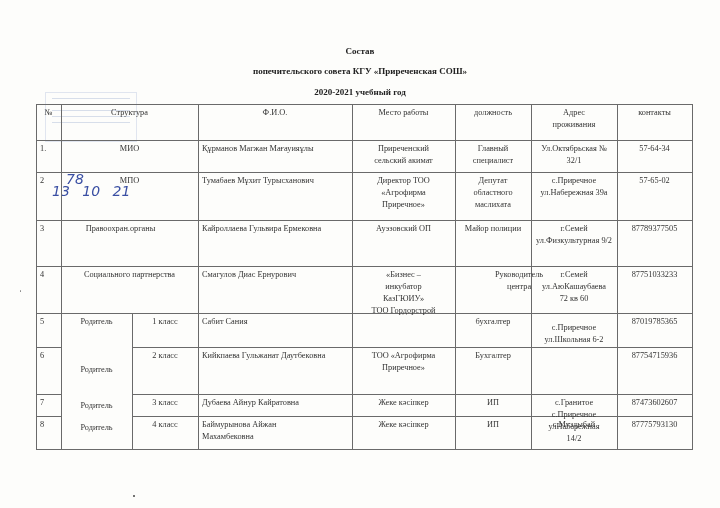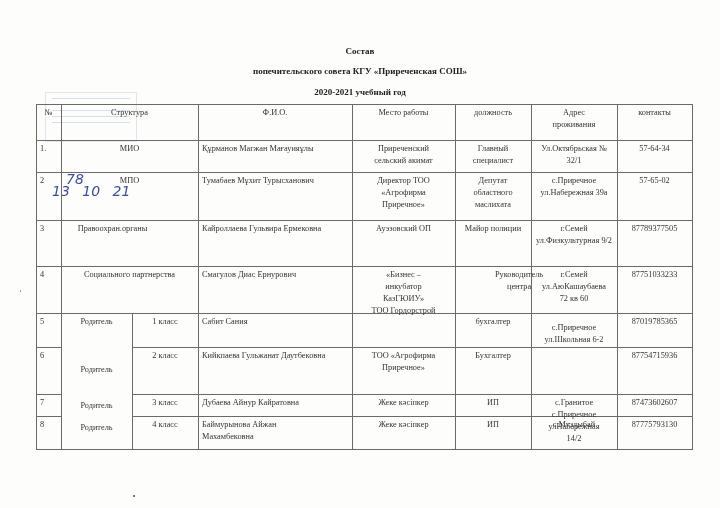--- a/index.html
+++ b/index.html
@@ -96,21 +96,21 @@
   <div class="cell c" style="left:61px;top:172px;width:137px;">МПО</div>
   <div class="cell l" style="left:198px;top:172px;width:154px;">Тумабаев Мұхит Турысханович</div>
   <div class="cell c" style="left:352px;top:172px;width:103px;padding:3px 18px 0;">Директор ТОО «Агрофирма Приречное»</div>
   <div class="cell c" style="left:455px;top:172px;width:76px;padding:3px 10px 0;">Депутат областного маслихата</div>
   <div class="cell c" style="left:531px;top:172px;width:86px;padding:3px 6px 0;">с.Приречное ул.Набережная 39а</div>
   <div class="cell c" style="left:617px;top:172px;width:75px;">57-65-02</div>
 </div>
 
 <div>
   <div class="cell l" style="left:36px;top:220px;width:25px;">3</div>
-  <div class="cell c" style="left:44px;top:220px;width:137px;text-align:center;">Правоохран.органы</div>
+  <div class="cell c" style="left:52px;top:220px;width:137px;text-align:center;">Правоохран.органы</div>
   <div class="cell l" style="left:198px;top:220px;width:154px;">Кайроллаева Гульвира Ермековна</div>
   <div class="cell c" style="left:352px;top:220px;width:103px;">Ауэзовский ОП</div>
   <div class="cell c" style="left:455px;top:220px;width:76px;">Майор полиции</div>
   <div class="cell c" style="left:531px;top:220px;width:86px;padding:3px 2px 0;">г.Семей ул.Физкультурная 9/2</div>
   <div class="cell c" style="left:617px;top:220px;width:75px;">87789377505</div>
 </div>
 
 <div>
   <div class="cell l" style="left:36px;top:266px;width:25px;">4</div>
   <div class="cell c" style="left:61px;top:266px;width:137px;">Социального партнерства</div>

